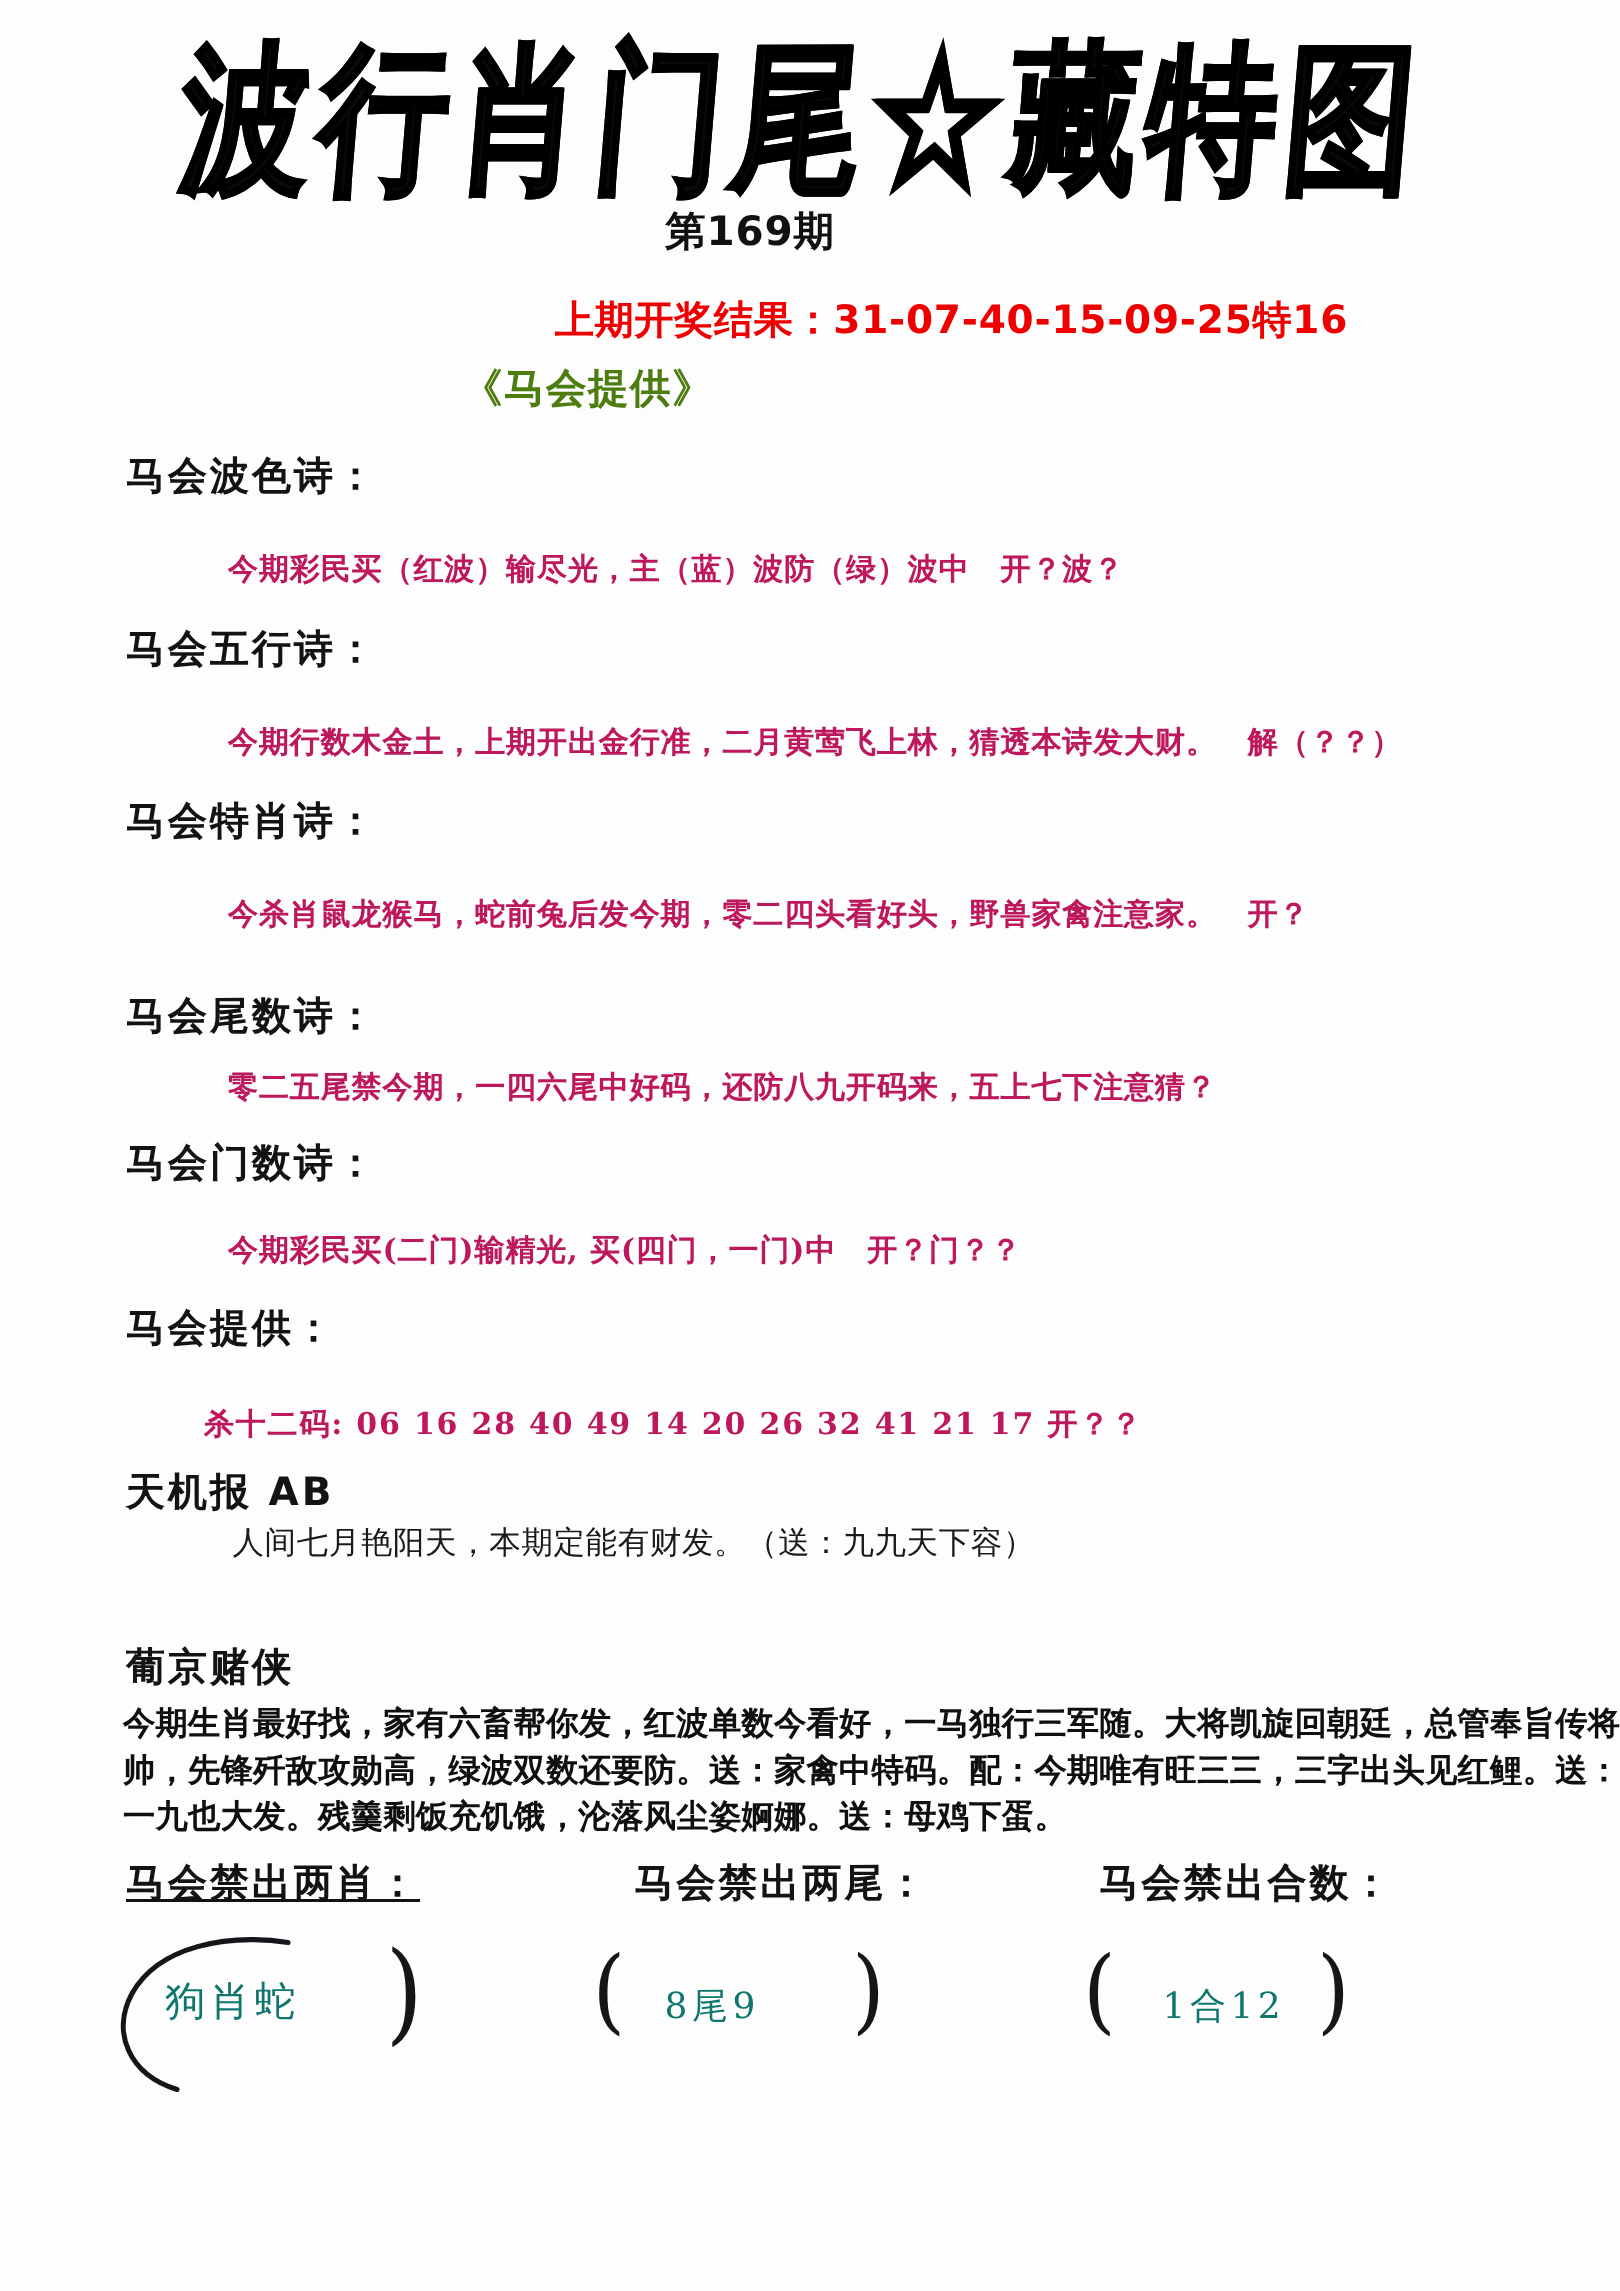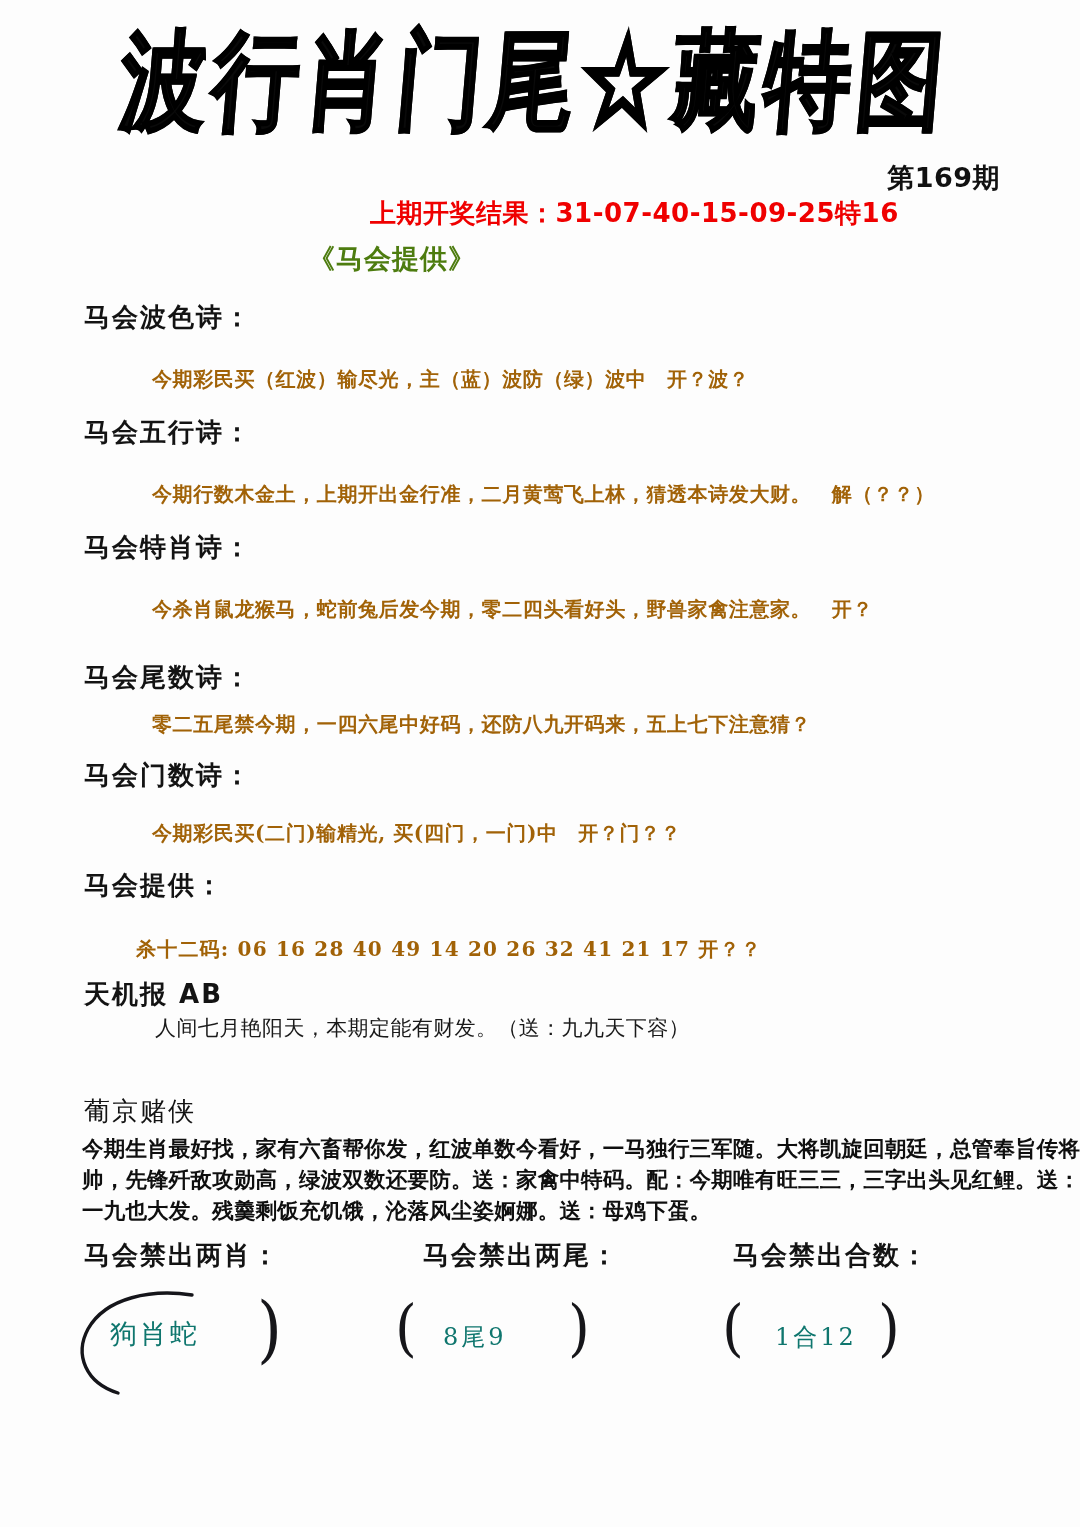--- a/index.html
+++ b/index.html
@@ -40,26 +40,25 @@
     -webkit-text-stroke: 2px #000;
     text-shadow: 1px 0 0 #000, -1px 0 0 #000, 0 1px 0 #000, 0 -1px 0 #000;
     white-space: nowrap;
   }
 
   .issue-no {
     position: absolute;
     top: 136px;
     left: 0;
     width: 1000px;
-    text-align: right;
+    text-align: center;
     font-size: 27px;
     font-weight: 700;
     color: #111;
     letter-spacing: 0.5px;
-    margin-top: 24px;
   }
 
   .last-result {
     position: absolute;
     top: 196px;
     left: 370px;
     font-size: 26px;
     font-weight: 700;
     color: #ef0000;
     letter-spacing: 0.5px;
@@ -89,21 +88,21 @@
     font-weight: 700;
     color: #131313;
     letter-spacing: 2px;
     white-space: nowrap;
   }
   .sec-body {
     position: absolute;
     left: 152px;
     font-size: 20px;
     font-weight: 700;
-    color: #a16207;
+    color: #be185d;
     letter-spacing: 0.6px;
     white-space: nowrap;
     font-family: "DejaVu Serif", "Liberation Serif", serif;
   }
 
   
   .tianji-head {
     position: absolute;
     left: 84px;
     top: 977px;
@@ -123,21 +122,21 @@
     white-space: nowrap;
     font-family: "DejaVu Serif", "Liberation Serif", serif;
   }
 
   
   .pujing-head {
     position: absolute;
     left: 84px;
     top: 1094px;
     font-size: 26px;
-    font-weight: 400;
+    font-weight: 700;
     letter-spacing: 2px;
     color: #131313;
     white-space: nowrap;
   }
   .pujing-line {
     position: absolute;
     left: 82px;
     font-size: 21.5px;
     font-weight: 800;
     color: #0f0f0f;
@@ -148,21 +147,21 @@
   
   .forbid-head {
     position: absolute;
     top: 1238px;
     font-size: 26px;
     font-weight: 700;
     color: #131313;
     letter-spacing: 2px;
     white-space: nowrap;
   }
-  .fh1 { left: 84px; }
+  .fh1 { left: 84px; text-decoration: underline; }
   .fh2 { left: 400px; margin-left: 23px; }
   .fh3 { left: 733px; }
 
   .forbid-val {
     position: absolute;
     font-family: "DejaVu Serif", "Liberation Serif", serif;
     font-size: 27px;
     font-weight: 500;
     color: #0f766e;
     letter-spacing: 3px;

